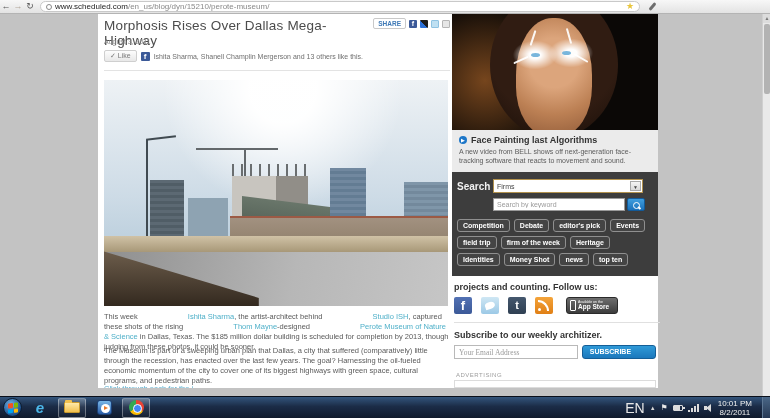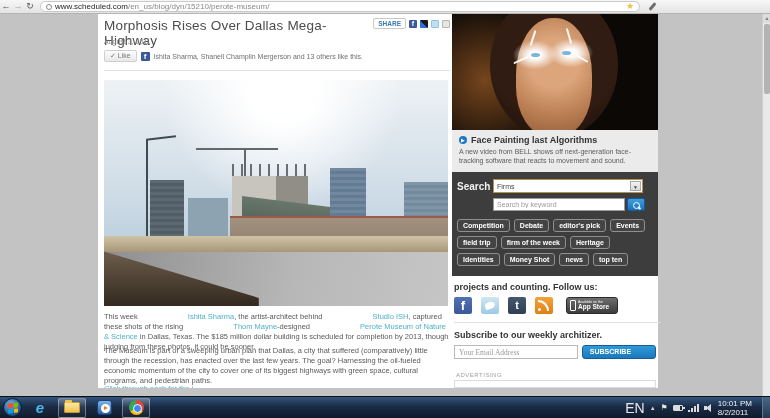--- a/index.html
+++ b/index.html
@@ -182,21 +182,21 @@
   .tray-chevron { color:#d8d8d8; font-size:6px; }
   .tray-flag { color:#e8e8e8; font-size:8px; }
   .battery-ico { width:10px; height:6px; border:1px solid #dcdcdc; border-radius:1px; position:relative; background:linear-gradient(90deg,#dcdcdc 0 70%, transparent 70%); }
   .battery-ico::after { content:""; position:absolute; right:-3px; top:1px; width:2px; height:2px; background:#dcdcdc; }
   .net-ico { display:flex; align-items:flex-end; gap:1px; height:8px; }
   .net-ico span { width:2px; background:#dcdcdc; display:block; }
   .nb1{height:2px;} .nb2{height:4px;} .nb3{height:6px;} .nb4{height:8px; background:#7d8aa0;}
   .spk-ico { position:relative; width:9px; height:8px; }
   .spk-ico::before { content:""; position:absolute; left:0; top:2px; width:3px; height:4px; background:#dcdcdc; }
   .spk-ico::after { content:""; position:absolute; left:2px; top:0; width:0; height:0; border-right:5px solid #dcdcdc; border-top:4px solid transparent; border-bottom:4px solid transparent; }
-  .clock { text-align:left; color:#f0f0f0; font-size:8px; line-height:9px; padding-right:2px; }
+  .clock { text-align:center; color:#f0f0f0; font-size:8px; line-height:9px; padding-right:2px; }
   .show-desktop { width:8px; height:22px; margin-left:3px; background:linear-gradient(#4a6787,#243651); border-left:1px solid #5e7894; }
 </style>
 </head>
 <body>
 
 <div class="browser-bar">
   <span class="nav-btn">←</span>
   <span class="nav-btn disabled">→</span>
   <span class="nav-btn">↻</span>
   <div class="addr-bar">

